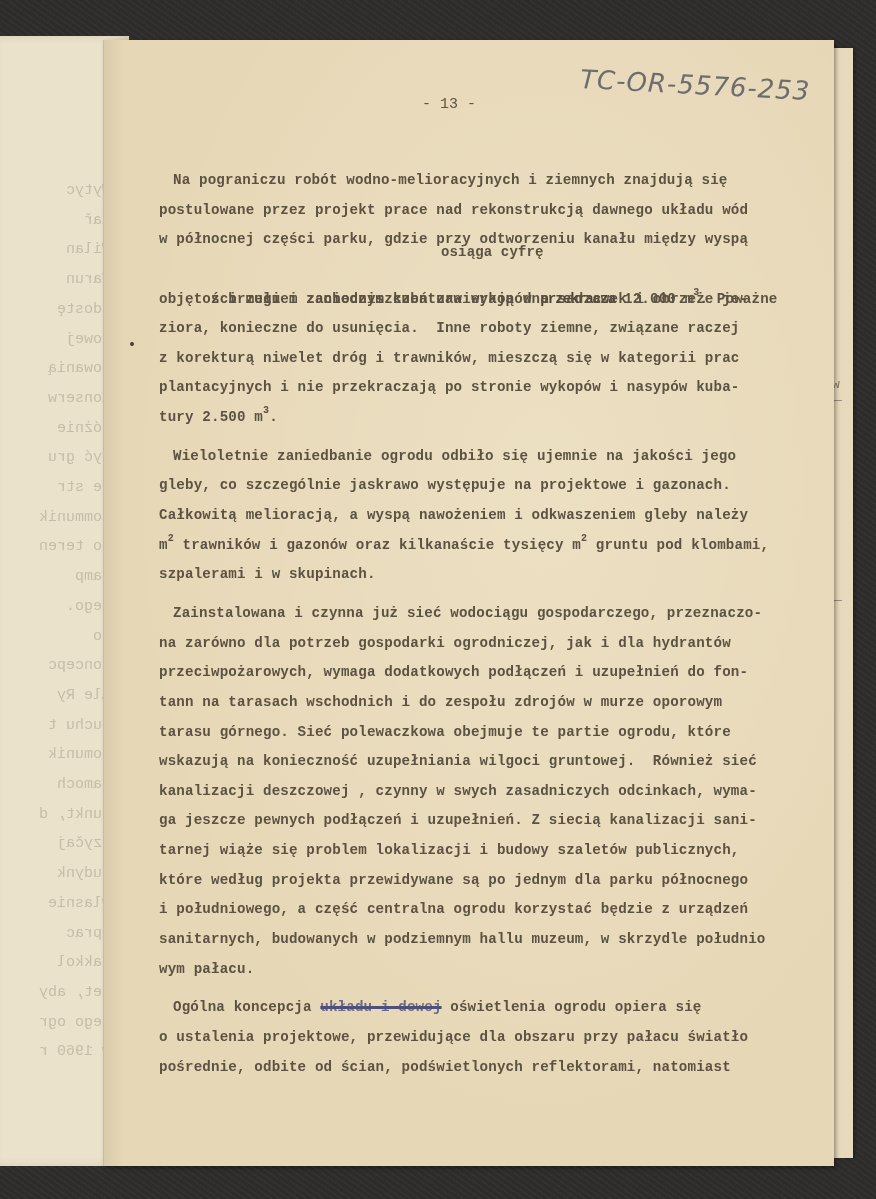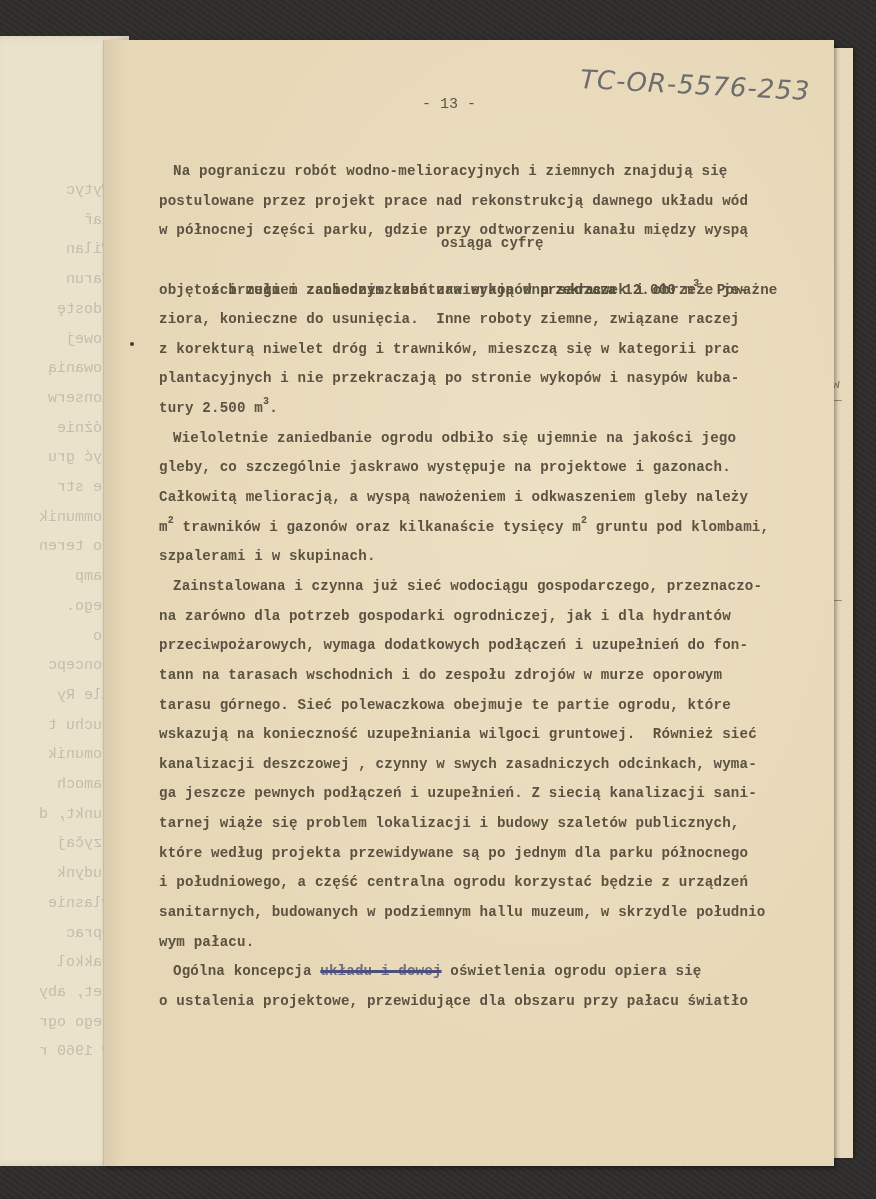--- a/index.html
+++ b/index.html
@@ -58,21 +58,21 @@
   .page-number {
     position: absolute; left: 318px; top: 56px;
     font-size: 15px; color: #5d5545;
   }
   .body-text {
     position: absolute; left: 55px; top: 117px; width: 700px;
     color: #5b5242; font-size: 14.2px; line-height: 29.65px;
     font-weight: bold; letter-spacing: 0.15px;
   }
   .line { white-space: pre; height: 29.65px; position: relative; }
-  .indent { padding-left: 14px; }
+  .indent { padding-left: 14px; margin-top: 9px; }
   .sup { font-size: 10px; position: relative; top: -8px; }
   .interline {
     position: absolute; left: 282px; top: -17px; font-size: 14px; font-weight: bold; text-align: center;
   }
   .strike-typed { letter-spacing: -1px; color: #4a4235; }
   .strike-pen {
     text-decoration: line-through; text-decoration-color: #4e4f7a;
     text-decoration-thickness: 3px; color: #6d6c86;
   }
   .margin-dot {
@@ -158,14 +158,15 @@
     <div class="line">kanalizacji deszczowej , czynny w swych zasadniczych odcinkach, wyma-</div>
     <div class="line">ga jeszcze pewnych podłączeń i uzupełnień. Z siecią kanalizacji sani-</div>
     <div class="line">tarnej wiąże się problem lokalizacji i budowy szaletów publicznych,</div>
     <div class="line">które według projekta przewidywane są po jednym dla parku północnego</div>
     <div class="line">i południowego, a część centralna ogrodu korzystać będzie z urządzeń</div>
     <div class="line">sanitarnych, budowanych w podziemnym hallu muzeum, w skrzydle południo</div>
     <div class="line">wym pałacu.</div>
 
     <div class="line indent"><span>Ogólna koncepcja </span><span class="strike-pen">układu i dowej</span><span> oświetlenia ogrodu opiera się</span></div>
     <div class="line">o ustalenia projektowe, przewidujące dla obszaru przy pałacu światło</div>
+    <div class="line">pośrednie, odbite od ścian, podświetlonych reflektorami, natomiast</div>
   </div>
 </div>
 
 </body></html>

